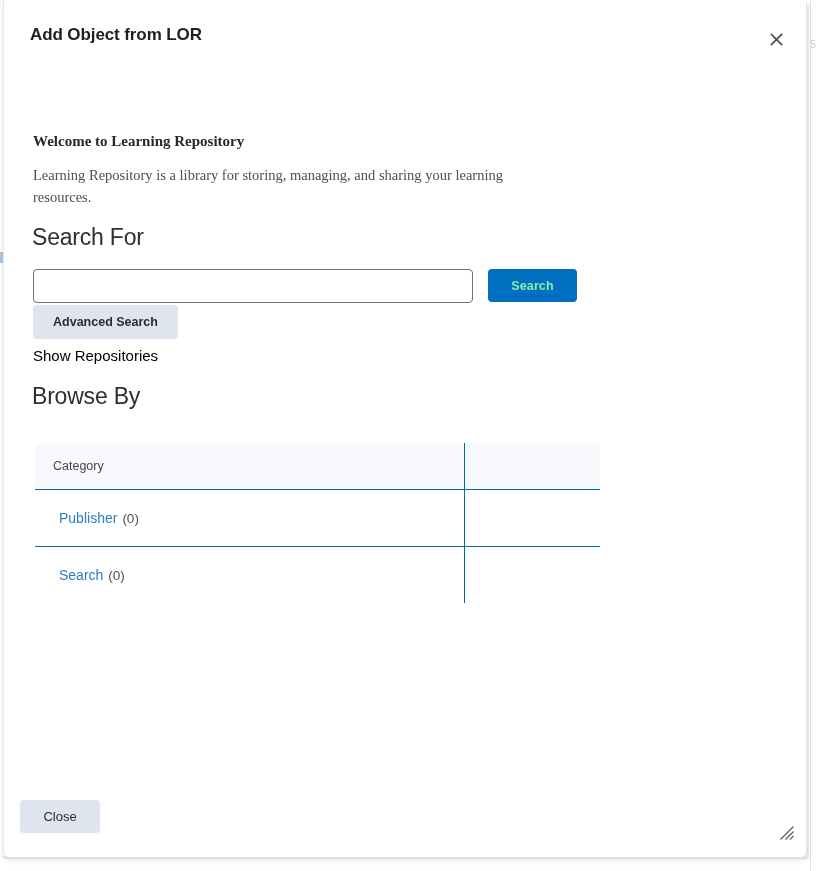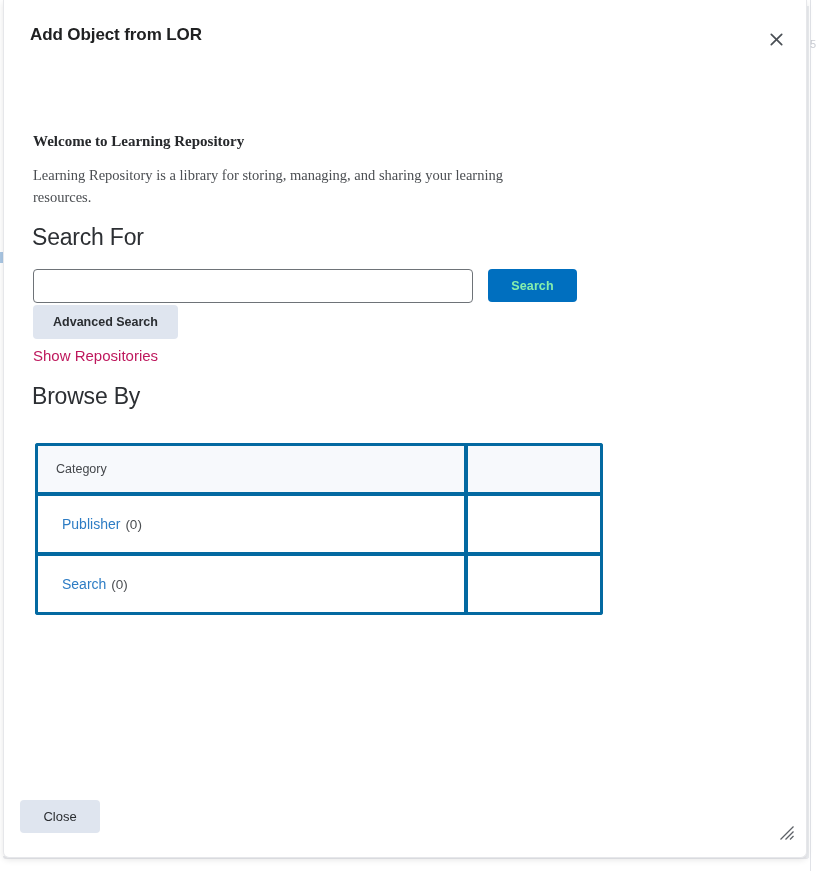--- a/index.html
+++ b/index.html
@@ -210,41 +210,41 @@
     font-weight: bold;
     color: #2a2d31;
     cursor: pointer;
   }
 
   #show-repositories-link {
     position: absolute;
     left: 29px;
     top: 285px;
     font-size: 15px;
-    color: #be185d;
+    color: #000000;
     text-decoration: none;
     cursor: pointer;
   }
 
   
   #browse-table {
     position: absolute;
     left: 30px;
     top: 380px;
     width: 566px;
     border-collapse: collapse;
     table-layout: fixed;
     border: 1px solid #e0e4ea;
     border-radius: 4px;
     overflow: hidden;
     background: #ffffff;
   }
   #browse-table th,
   #browse-table td {
-    border: 4px solid #0369a1;
+    border: 1px solid #0369a1;
     padding: 0;
     vertical-align: middle;
   }
   #browse-table thead th {
     background: #f7f9fc;
     height: 46px;
     font-size: 12.5px;
     font-weight: normal;
     color: #44474b;
     text-align: left;

